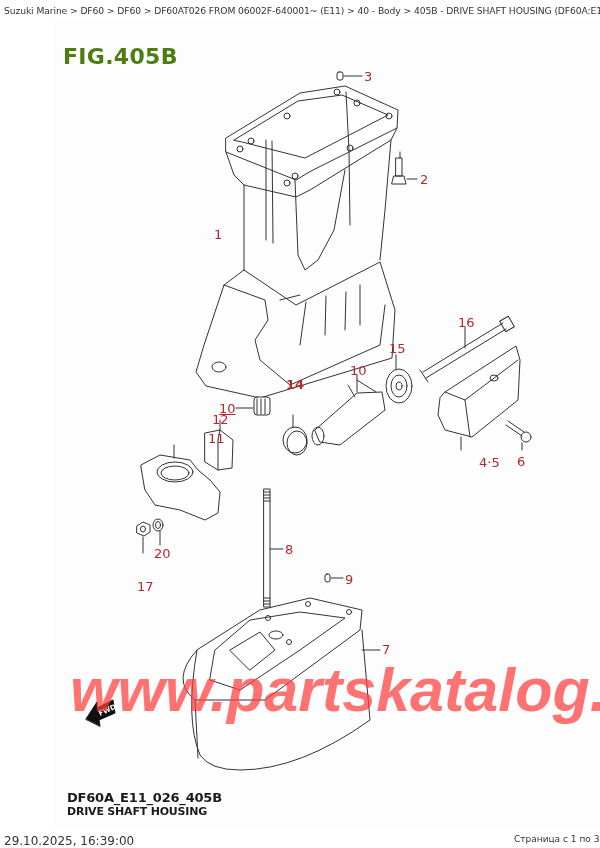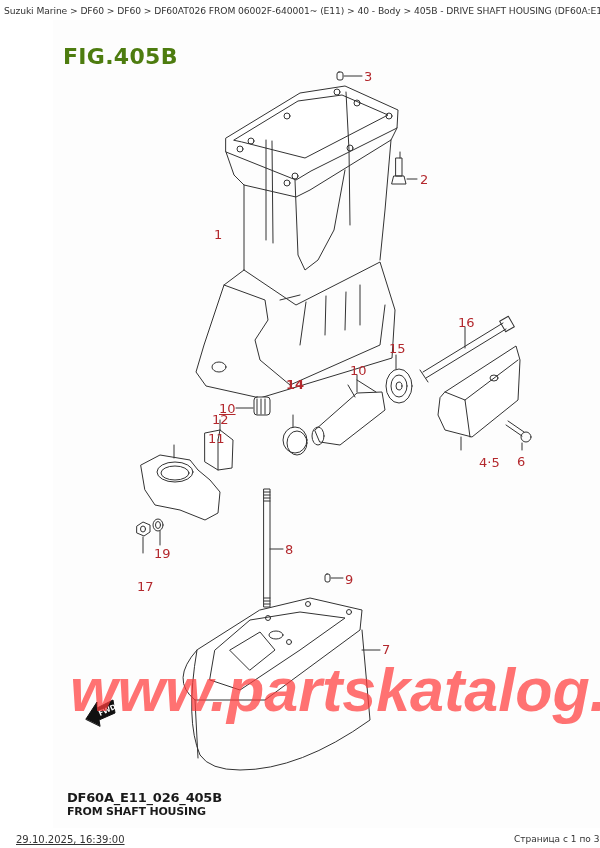--- a/index.html
+++ b/index.html
@@ -4,21 +4,21 @@
 <style>
   html, body { margin:0; padding:0; background:#ffffff; }
   body { width:600px; height:848px; position:relative; overflow:hidden; font-family:"DejaVu Sans", sans-serif; color:#222; }
   .breadcrumb { position:absolute; left:4px; top:5px; font-size:9.2px; color:#333; white-space:nowrap; letter-spacing:-0.1px; }
   .sheet { position:absolute; left:53px; top:20px; width:547px; height:808px; background:#fdfdfd; }
   .fig-title { position:absolute; left:63px; top:44px; font-size:22px; font-weight:bold; color:#4d7c0f; letter-spacing:0.3px; font-family:"DejaVu Sans", sans-serif; }
   .drawing { position:absolute; left:0; top:0; width:600px; height:848px; }
   .callout { position:absolute; font-size:13px; color:#b3282d; font-family:"DejaVu Sans", sans-serif; line-height:1; }
   .footer-code { position:absolute; left:67px; top:790px; font-size:13px; font-weight:bold; color:#1a1a1a; letter-spacing:-0.2px; }
   .footer-name { position:absolute; left:67px; top:805px; font-size:11px; font-weight:bold; color:#1a1a1a; letter-spacing:-0.2px; }
-  .print-date { position:absolute; left:16px; top:834px; font-size:10px; color:#333;text-decoration:underline; }
+  .print-date { position:absolute; left:4px; top:834px; font-size:12px; color:#333; }
   .page-num { position:absolute; left:514px; top:834px; font-size:9px; color:#333; }
   .watermark { position:absolute; left:70px; top:655px; font-size:61px; font-weight:bold; font-style:italic; color:rgba(255,60,60,0.72); letter-spacing:0px; font-family:"Liberation Sans", sans-serif; white-space:nowrap; pointer-events:none; }
 </style>
 </head>
 <body>
 
 <div class="breadcrumb">Suzuki Marine &gt; DF60 &gt; DF60 &gt; DF60AT026 FROM 06002F-640001~ (E11) &gt; 40 - Body &gt; 405B - DRIVE SHAFT HOUSING (DF60A:E11)</div>
 
 <div class="sheet"></div>
 
@@ -173,21 +173,21 @@
 <span class="callout" style="left:285px;top:543px;">8</span>
 <span class="callout" style="left:345px;top:573px;">9</span>
 <span class="callout" style="left:219px;top:402px;text-decoration:underline;">10</span>
 <span class="callout" style="left:212px;top:413px;text-align:right;">12</span>
 <span class="callout" style="left:167px;top:432px;margin-left:41px;">11</span>
 <span class="callout" style="left:350px;top:364px;">10</span>
 <span class="callout" style="left:286px;top:378px;font-weight:bold;">14</span>
 <span class="callout" style="left:389px;top:342px;">15</span>
 <span class="callout" style="left:458px;top:316px;">16</span>
 <span class="callout" style="left:137px;top:580px;">17</span>
-<span class="callout" style="left:154px;top:547px;">19</span>
+<span class="callout" style="left:154px;top:547px;">20</span>
 
 <div class="watermark">www.partskatalog.ru</div>
 
 <div class="footer-code">DF60A_E11_026_405B</div>
-<div class="footer-name">FROM SHAFT HOUSING</div>
+<div class="footer-name">DRIVE SHAFT HOUSING</div>
 
 <div class="print-date">29.10.2025, 16:39:00</div>
 <div class="page-num">Страница с 1 по 3</div>
 
 </body></html>

